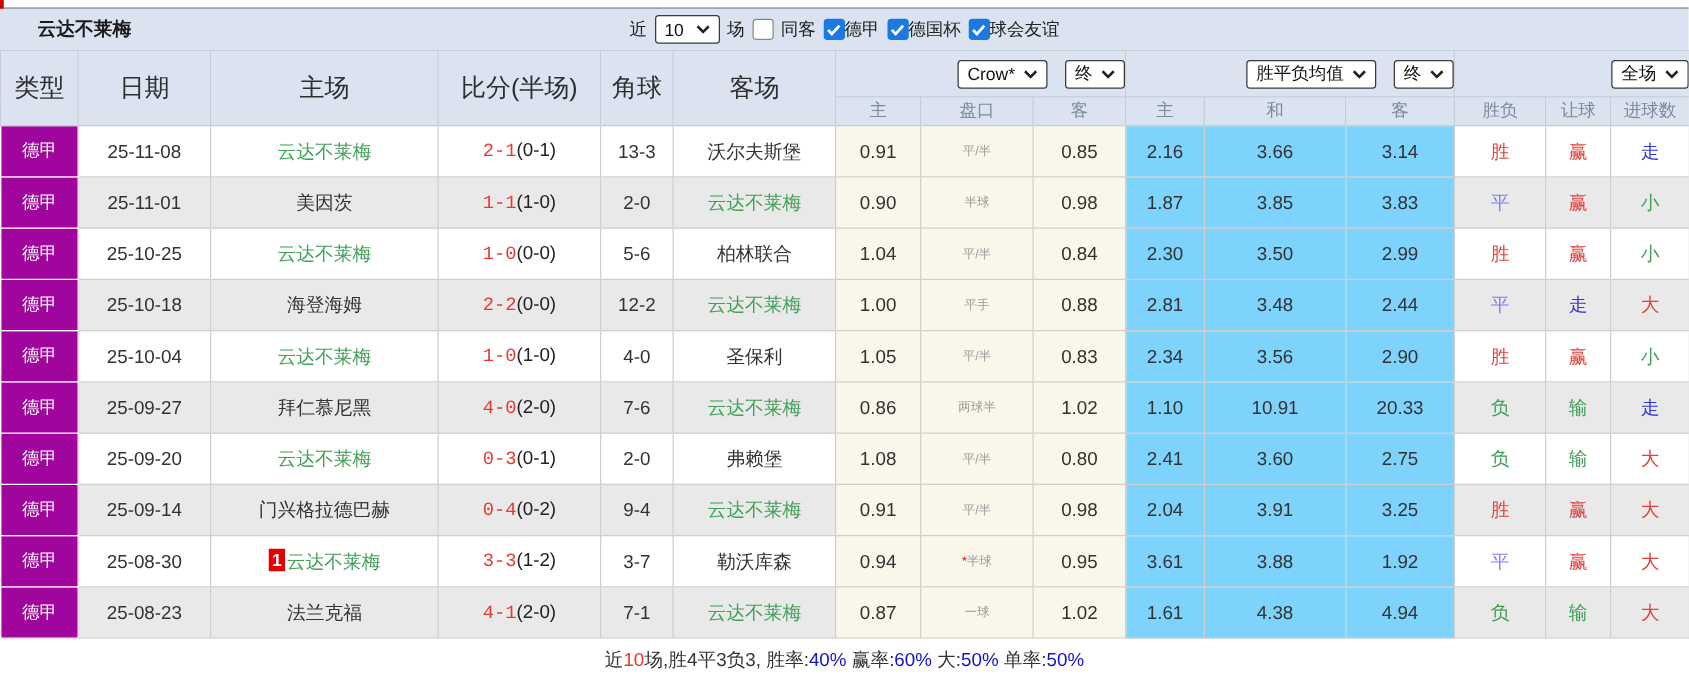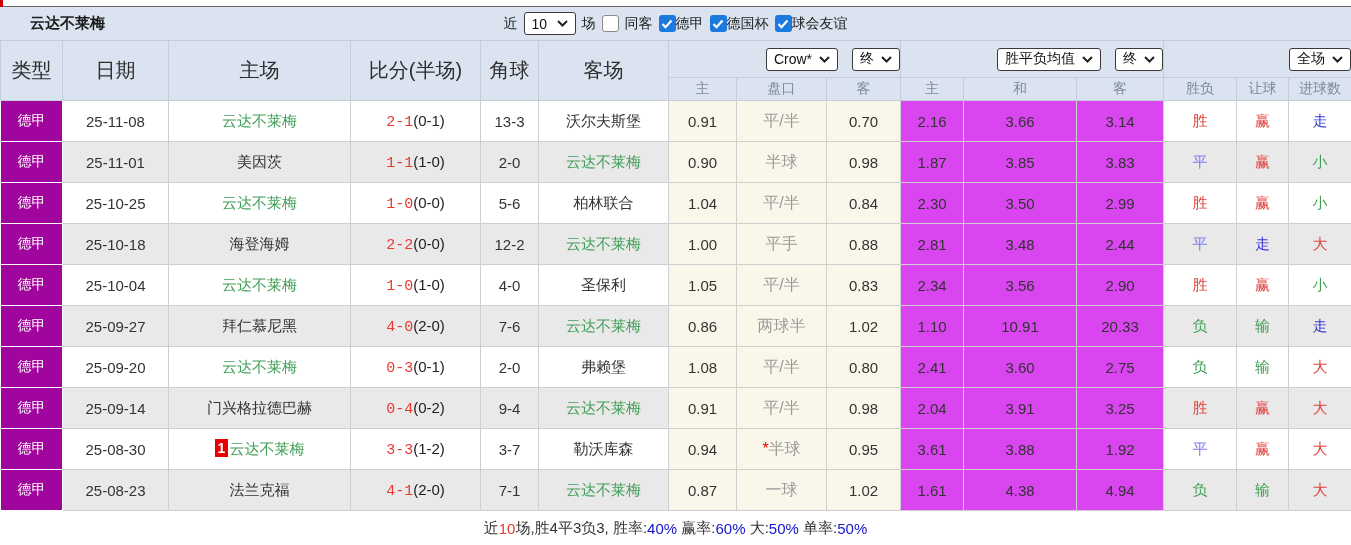--- a/index.html
+++ b/index.html
@@ -30,30 +30,30 @@
   table { border-collapse:collapse; table-layout:fixed; width:1351px; }
   thead th { background:#dae3ef; border:1px solid #c3ced9; font-weight:normal; }
   th.main { font-size:20px; color:#2e2e2e; }
   th.sub  { font-size:14px; color:#7e8a99; height:23px; }
   th.selcell { height:37px; }
   .hdr-selects { display:flex; justify-content:flex-end; align-items:center; gap:14px; }
 
   tbody td { border:1px solid #cfcfcf; text-align:center; height:41px; font-size:15px; color:#333; background:#fff; }
   tbody tr:nth-child(even) td { background:#e9e9e9; }
   tbody tr td.ah { background:#fbf6ea; }
-  tbody tr td.eu { background:#d946ef; }
+  tbody tr td.eu { background:#7dd3fc; }
   tbody tr td.type { background:#a0059d; color:#fff; border-color:#fff; font-size:14px; }
 
   td.team .tname[data-self="yes"] { color:#43a058; }
   td.team .tname[data-self="no"]  { color:#333;margin-top:40px; }
   .badge { display:inline-block; background:#e60000; color:#fff; font-weight:bold; font-size:14px; line-height:18px; padding:0 3px; margin-right:1px; vertical-align:1px; }
   .badge:empty { display:none; }
   td.score .ft { color:#e8392f;font-family:Liberation Mono, monospace; }
   td.score .ht { color:#222; }
-  td.line { color:#999; font-size:16px;margin-top:20px; }
+  td.line { color:#999; font-size:10px;margin-top:20px; }
   .star { color:#e60000; }
   .star:empty { display:none; }
 
   td.res[data-color="red"]   { color:#e0423d; }
   td.res[data-color="blue"]  { color:#3535d8; }
   td.res[data-color="lblue"] { color:#7d7df2; }
   td.res[data-color="green"] { color:#3f9e53; }
 
   
   .footer { height:35px; display:flex; align-items:center; justify-content:center; font-size:15px; color:#333; background:#fff; }
@@ -194,21 +194,21 @@
   <tbody id="tbody">
   <tr>
     <td class="type">德甲</td>
     <td class="date">25-11-08</td>
     <td class="team"><span class="tname" data-self="yes">云达不莱梅</span></td>
     <td class="score"><span class="ft">2-1</span><span class="ht">(0-1)</span></td>
     <td>13-3</td>
     <td class="team"><span class="tname" data-self="no">沃尔夫斯堡</span></td>
     <td class="ah">0.91</td>
     <td class="ah line"><span>平/半</span></td>
-    <td class="ah">0.70</td>
+    <td class="ah">0.85</td>
     <td class="eu">2.16</td>
     <td class="eu">3.66</td>
     <td class="eu">3.14</td>
     <td class="res" data-color="red">胜</td>
     <td class="res" data-color="red">赢</td>
     <td class="res" data-color="blue">走</td>
   </tr>
 
   <tr>
     <td class="type">德甲</td>

